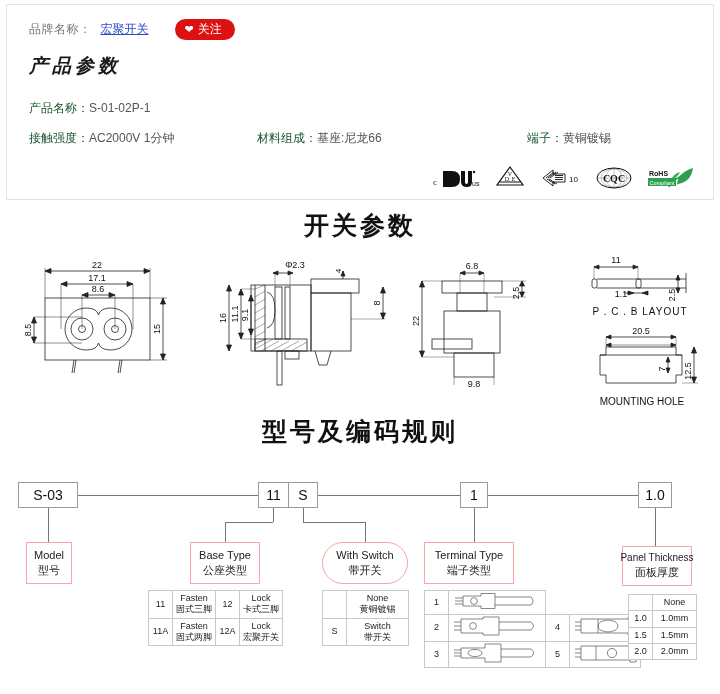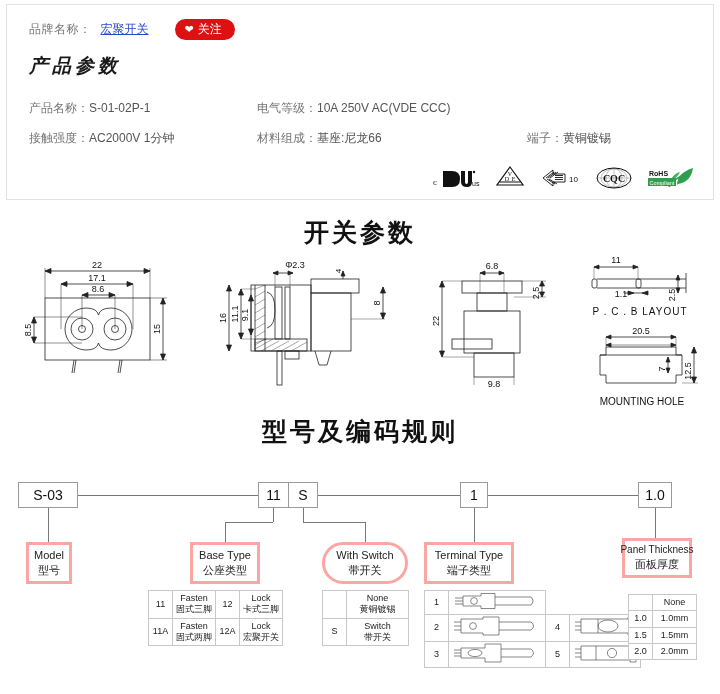--- a/index.html
+++ b/index.html
@@ -55,61 +55,61 @@
 
   .spec-grid {
     margin: 14px 0 0 0;
     padding: 0 14px 0 22px;
   }
   .spec-row { display: flex; height: 30px; align-items: center; }
   .spec-cell { font-size: 12px; color: #555; white-space: nowrap; }
   .spec-cell.c1 { width: 228px; }
   .spec-cell.c2 { width: 270px; }
   .spec-cell.c3 { flex: 1; }
-  .spec-key { color: #737373; }
+  .spec-key { color: #14532d; }
   .spec-val { color: #555; }
 
   
   .certs {
     position: absolute;
     right: 14px; bottom: 8px;
     display: flex; align-items: center; gap: 14px;
   }
   .cert { display: flex; align-items: center; }
 
   
   .big-heading {
     text-align: center;
     font-size: 25px;
     font-weight: bold;
     color: #111;
     letter-spacing: 3px;
     font-family: "DejaVu Sans", sans-serif;
   }
-  .h-switch { margin-top: 16px; }
+  .h-switch { margin-top: 9px; }
   .h-model  { margin-top: 2px; }
 
   
-  .drawings { position: relative; height: 160px; margin-top: 4px; }
+  .drawings { position: relative; height: 160px; margin-top: 11px; }
   .dwg { position: absolute; }
 
   
   .coding { position: relative; height: 225px; margin-top: 6px; }
   .code-box {
     position: absolute;
     border: 1px solid #9a9a9a;
     background: #fff;
     font-size: 14px;
     color: #111;
     display: flex; align-items: center; justify-content: center;
     height: 26px;
   }
   .cat-box {
     position: absolute;
-    border: 3px solid #fca5a5;
+    border: 1px solid #fca5a5;
     background: #fff;
     display: flex; flex-direction: column;
     align-items: center; justify-content: center;
     gap: 2px;
     padding: 5px 4px;
   }
   .cat-en { font-size: 11px; color: #222; white-space: nowrap; }
   .cat-cn { font-size: 11px; color: #222; white-space: nowrap; }
 
   .opt-table {
@@ -147,23 +147,20 @@
       <span>关注</span>
     </button>
   </div>
 
   <div class="section-script">产品参数</div>
 
   <div class="spec-grid">
     <div class="spec-row">
       <div class="spec-cell c1">
         <span class="spec-key">产品名称：</span><span class="spec-val">S-01-02P-1</span>
-      </div>
-      <div class="spec-cell c2">
-        <span class="spec-key">电气等级：</span><span class="spec-val">10A  250V AC(VDE CCC)</span>
       </div>
     </div>
     <div class="spec-row">
       <div class="spec-cell c1">
         <span class="spec-key">接触强度：</span><span class="spec-val">AC2000V 1分钟</span>
       </div>
       <div class="spec-cell c2">
         <span class="spec-key">材料组成：</span><span class="spec-val">基座:尼龙66</span>
       </div>
       <div class="spec-cell c3">
@@ -349,21 +346,21 @@
         <text x="0" y="0" transform="translate(11,61) rotate(-90)" text-anchor="middle">16</text>
         <text x="0" y="0" transform="translate(23,57) rotate(-90)" text-anchor="middle">11.1</text>
         <text x="0" y="0" transform="translate(33,58) rotate(-90)" text-anchor="middle">9.1</text>
         <text x="80" y="11" text-anchor="middle">Φ2.3</text>
         <text x="0" y="0" transform="translate(126,14) rotate(-90)" text-anchor="middle" font-size="8">4</text>
         <text x="0" y="0" transform="translate(165,46) rotate(-90)" text-anchor="middle">8</text>
       </g>
     </svg>
   </div>
 
-  <div class="dwg" style="left:424px; top:4px;">
+  <div class="dwg" style="left:404px; top:4px;">
     <svg width="150" height="132" viewBox="0 0 150 132">
       <g stroke="#222" fill="none" stroke-width="0.8">
 
         <rect x="38" y="24" width="60" height="12"></rect>
 
         <rect x="53" y="36" width="30" height="18"></rect>
 
         <rect x="40" y="54" width="56" height="42"></rect>
 
         <rect x="28" y="82" width="40" height="10"></rect>
@@ -495,21 +492,21 @@
     <span class="cat-cn">公座类型</span>
   </div>
   <div class="cat-box" style="left:322px; top:88px; width:86px; height:42px;border-radius:21px;">
     <span class="cat-en">With Switch</span>
     <span class="cat-cn">带开关</span>
   </div>
   <div class="cat-box" style="left:424px; top:88px; width:90px; height:42px;">
     <span class="cat-en">Terminal Type</span>
     <span class="cat-cn">端子类型</span>
   </div>
-  <div class="cat-box" style="left:622px; top:84px; width:70px; height:40px;">
+  <div class="cat-box" style="left:622px; top:92px; width:70px; height:40px;">
     <span class="cat-en" style="font-size:10px;">Panel Thickness</span>
     <span class="cat-cn">面板厚度</span>
   </div>
 
   <table class="opt-table" style="left:148px; top:136px;">
     <tbody>
         <tr>
       <td class="opt-code">11</td>
       <td class="opt-lbl">
         <span class="opt-en">Fasten</span>

